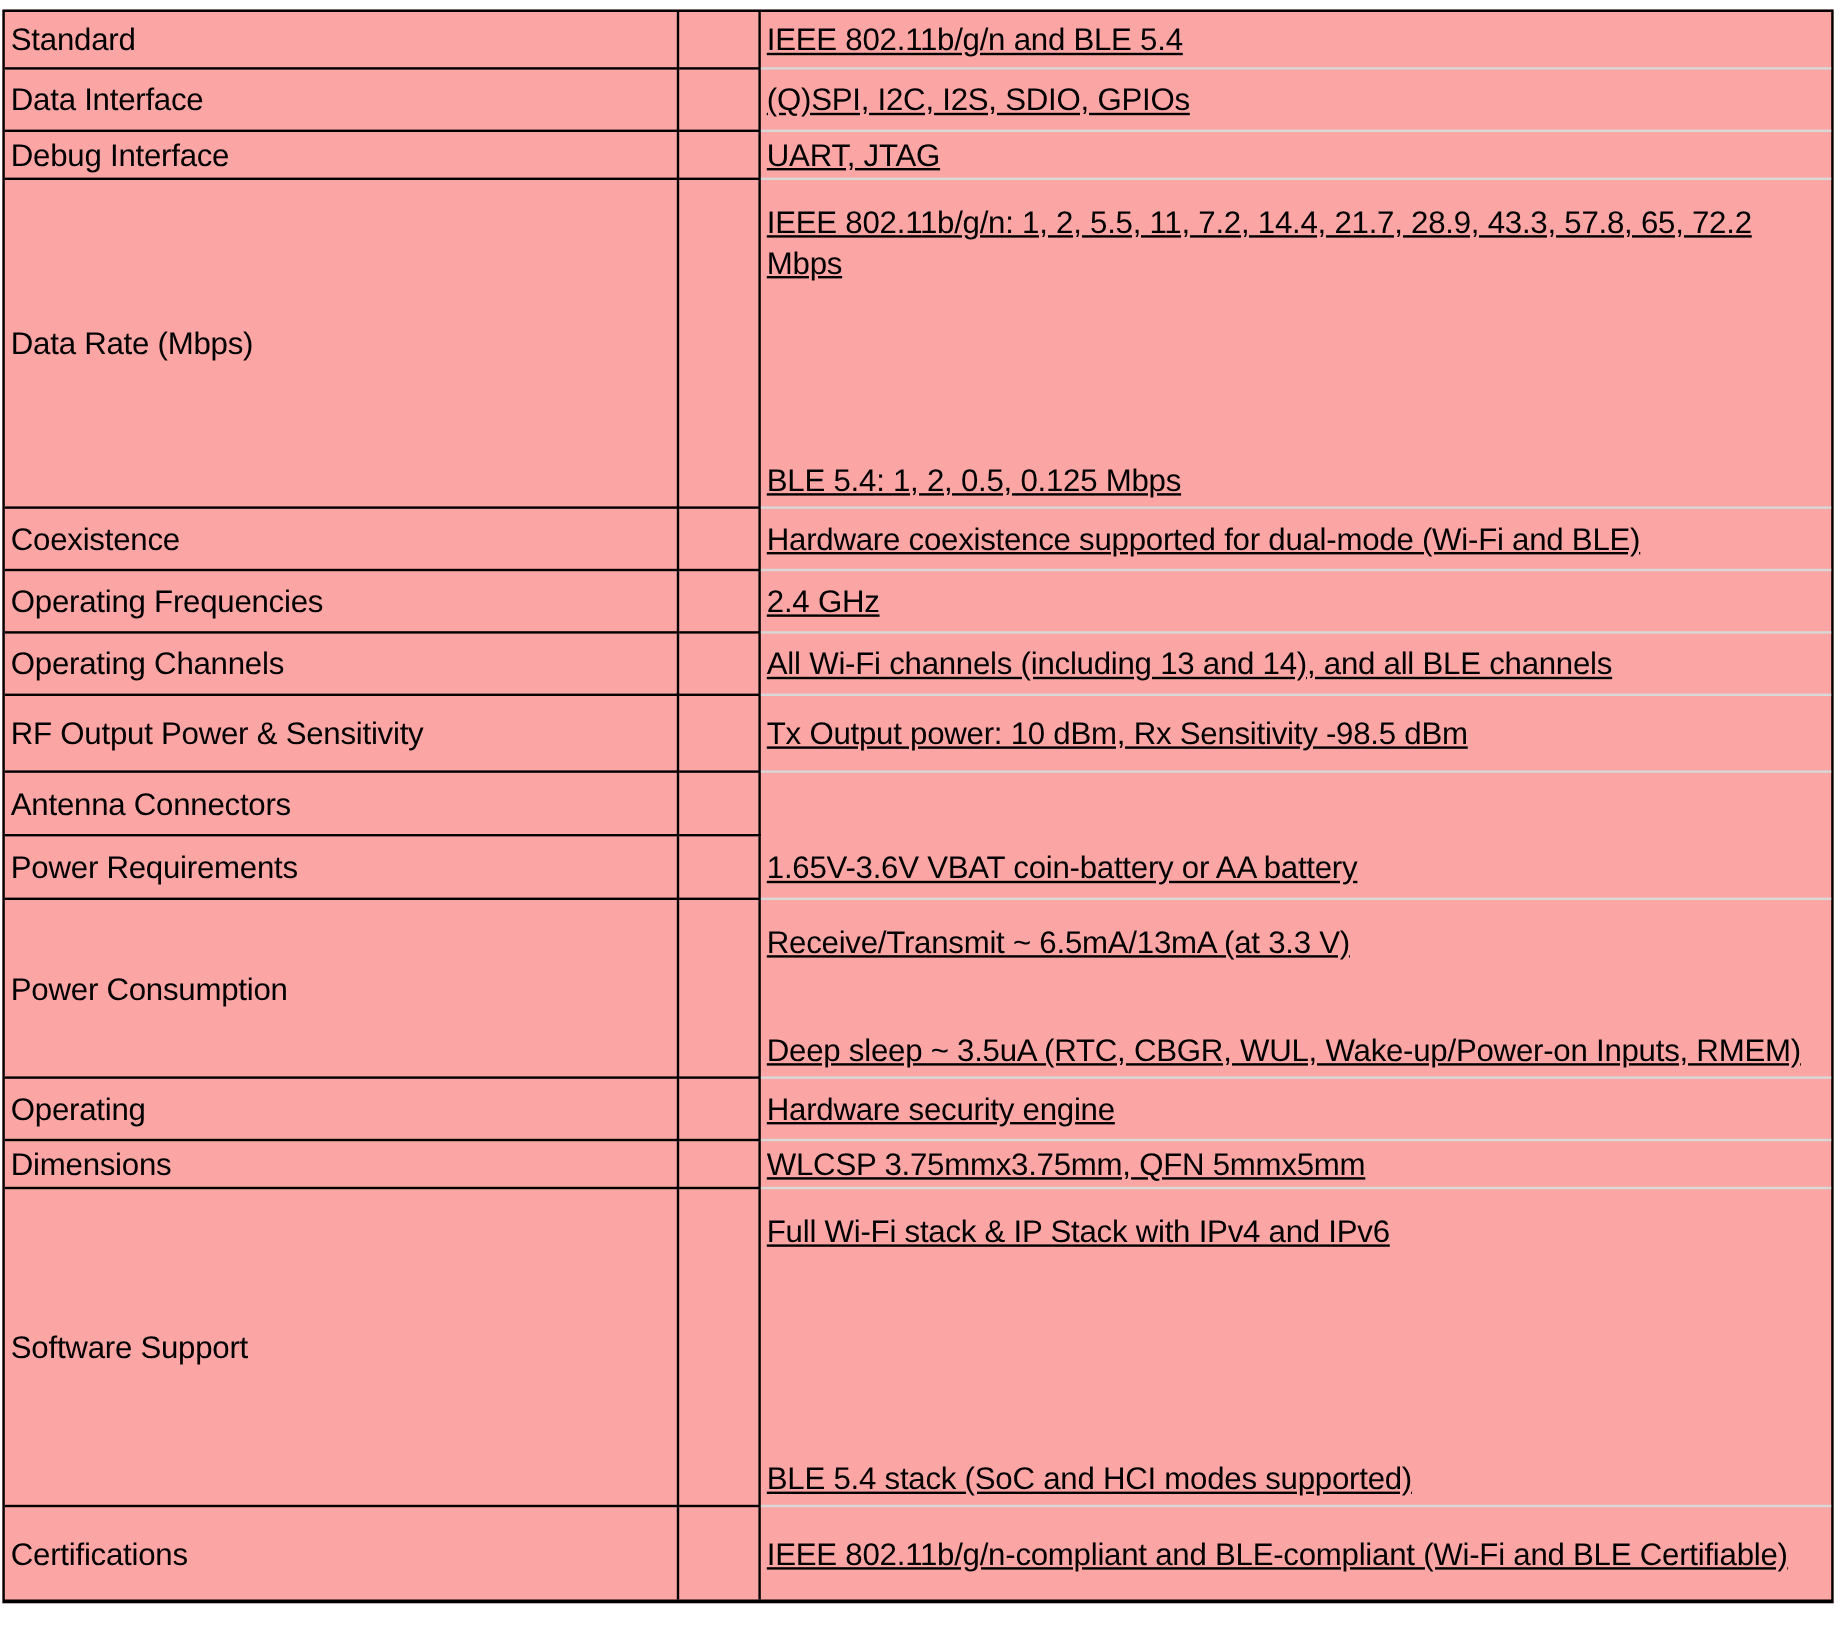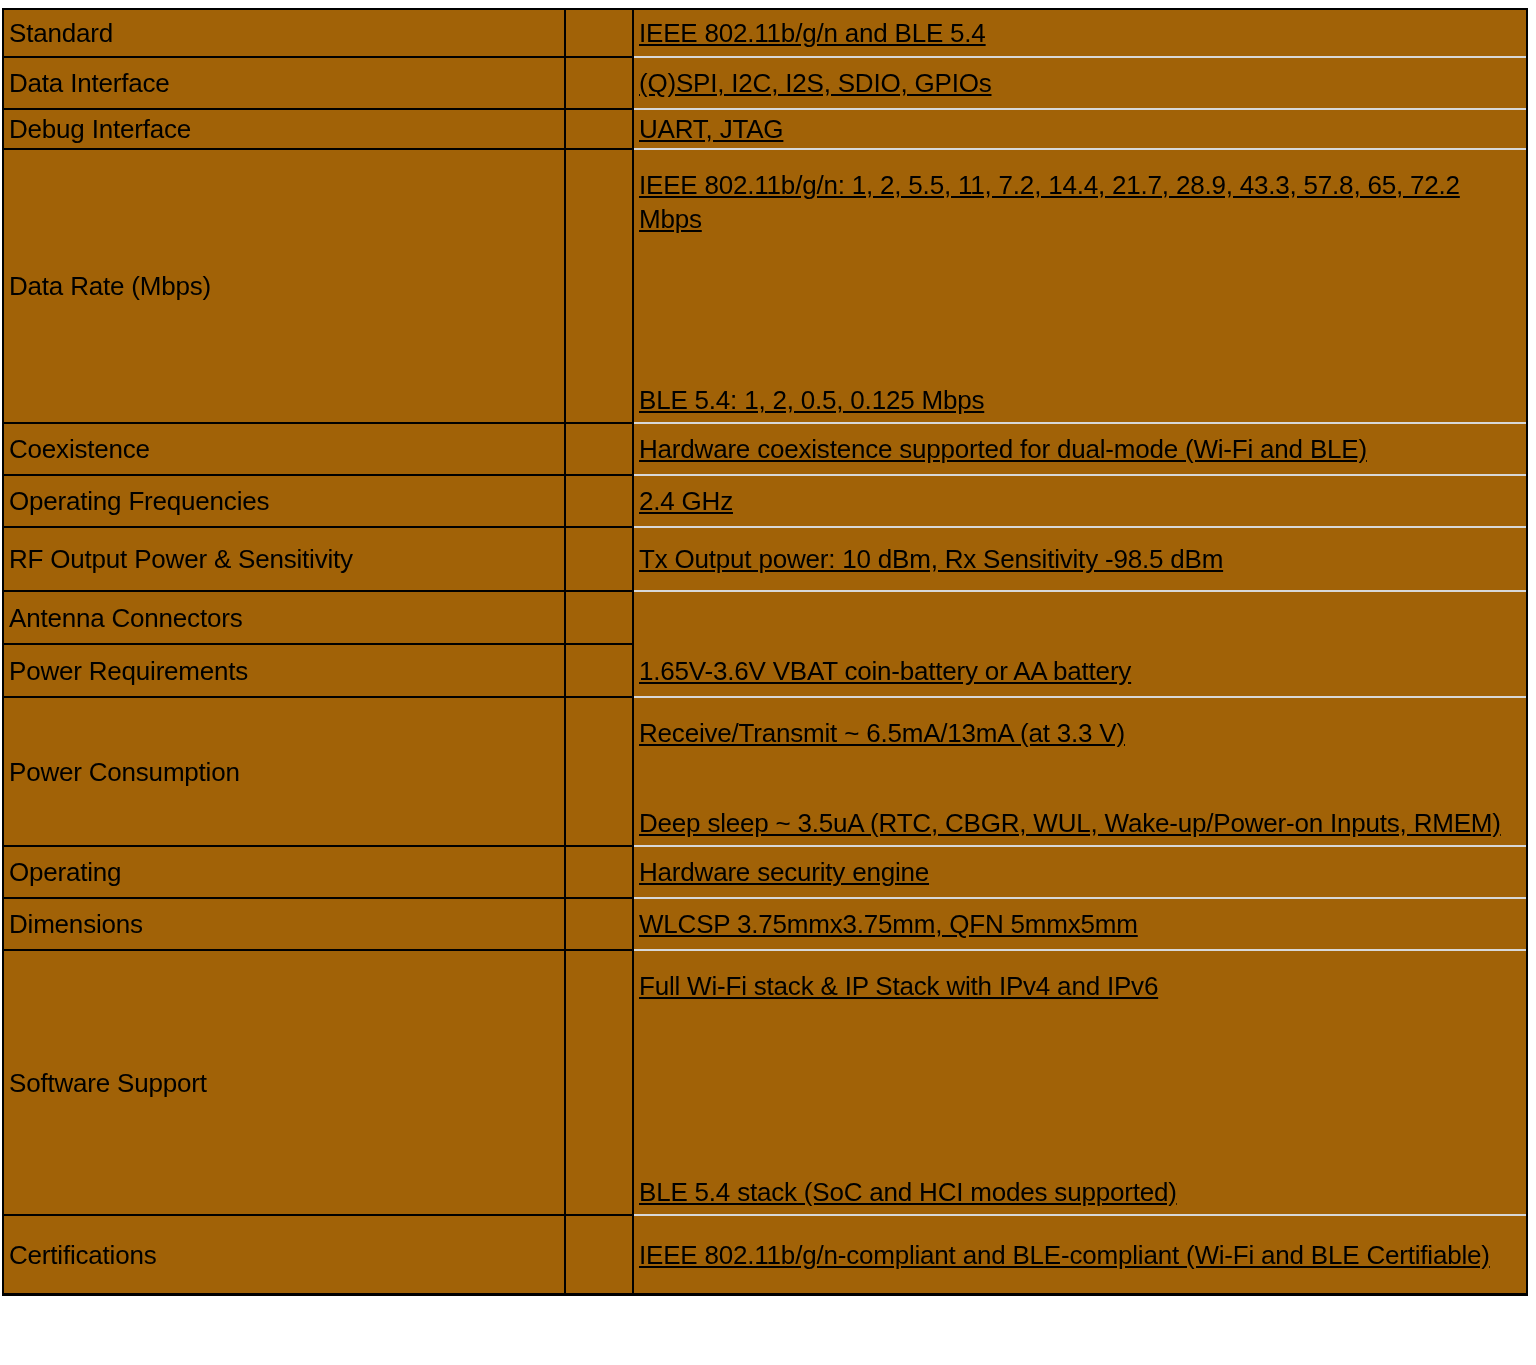--- a/index.html
+++ b/index.html
@@ -14,21 +14,21 @@
     height: 1365px;
     background: #ffffff;
     box-sizing: border-box;
     padding: 8px 0 0 2px;
   }
   .spec-table {
     width: 1526px;
     box-sizing: border-box;
     border: 2px solid #000000;
     border-bottom-width: 3px;
-    background: #a16207;
+    background: #fca5a5;
   }
   .row {
     display: flex;
     box-sizing: border-box;
   }
   .cell {
     box-sizing: border-box;
     font-size: 26px;
     line-height: 34px;
     letter-spacing: -0.2px;
@@ -134,20 +134,29 @@
     <div class="row" style="height:52px">
       <div class="cell label-cell">
         <span class="para">Operating Frequencies</span>
       </div>
       <div class="cell mid-cell"></div>
       <div class="cell value-cell">
         <div class="para">2.4 GHz</div>
       </div>
     </div>
 
+    <div class="row" style="height:52px">
+      <div class="cell label-cell">
+        <span class="para">Operating Channels</span>
+      </div>
+      <div class="cell mid-cell"></div>
+      <div class="cell value-cell">
+        <div class="para">All Wi-Fi channels (including 13 and 14), and all BLE channels</div>
+      </div>
+    </div>
 
     <div class="row" style="height:64px">
       <div class="cell label-cell">
         <span class="para">RF Output Power &amp; Sensitivity</span>
       </div>
       <div class="cell mid-cell"></div>
       <div class="cell value-cell">
         <div class="para">Tx Output power: 10 dBm, Rx Sensitivity -98.5 dBm</div>
       </div>
     </div>
@@ -183,21 +192,21 @@
     <div class="row" style="height:52px">
       <div class="cell label-cell">
         <span class="para">Operating</span>
       </div>
       <div class="cell mid-cell"></div>
       <div class="cell value-cell">
         <div class="para">Hardware security engine</div>
       </div>
     </div>
 
-    <div class="row" style="height:52px">
+    <div class="row" style="height:40px">
       <div class="cell label-cell">
         <span class="para">Dimensions</span>
       </div>
       <div class="cell mid-cell"></div>
       <div class="cell value-cell">
         <div class="para">WLCSP 3.75mmx3.75mm, QFN 5mmx5mm</div>
       </div>
     </div>
 
     <div class="row" style="height:265px">

